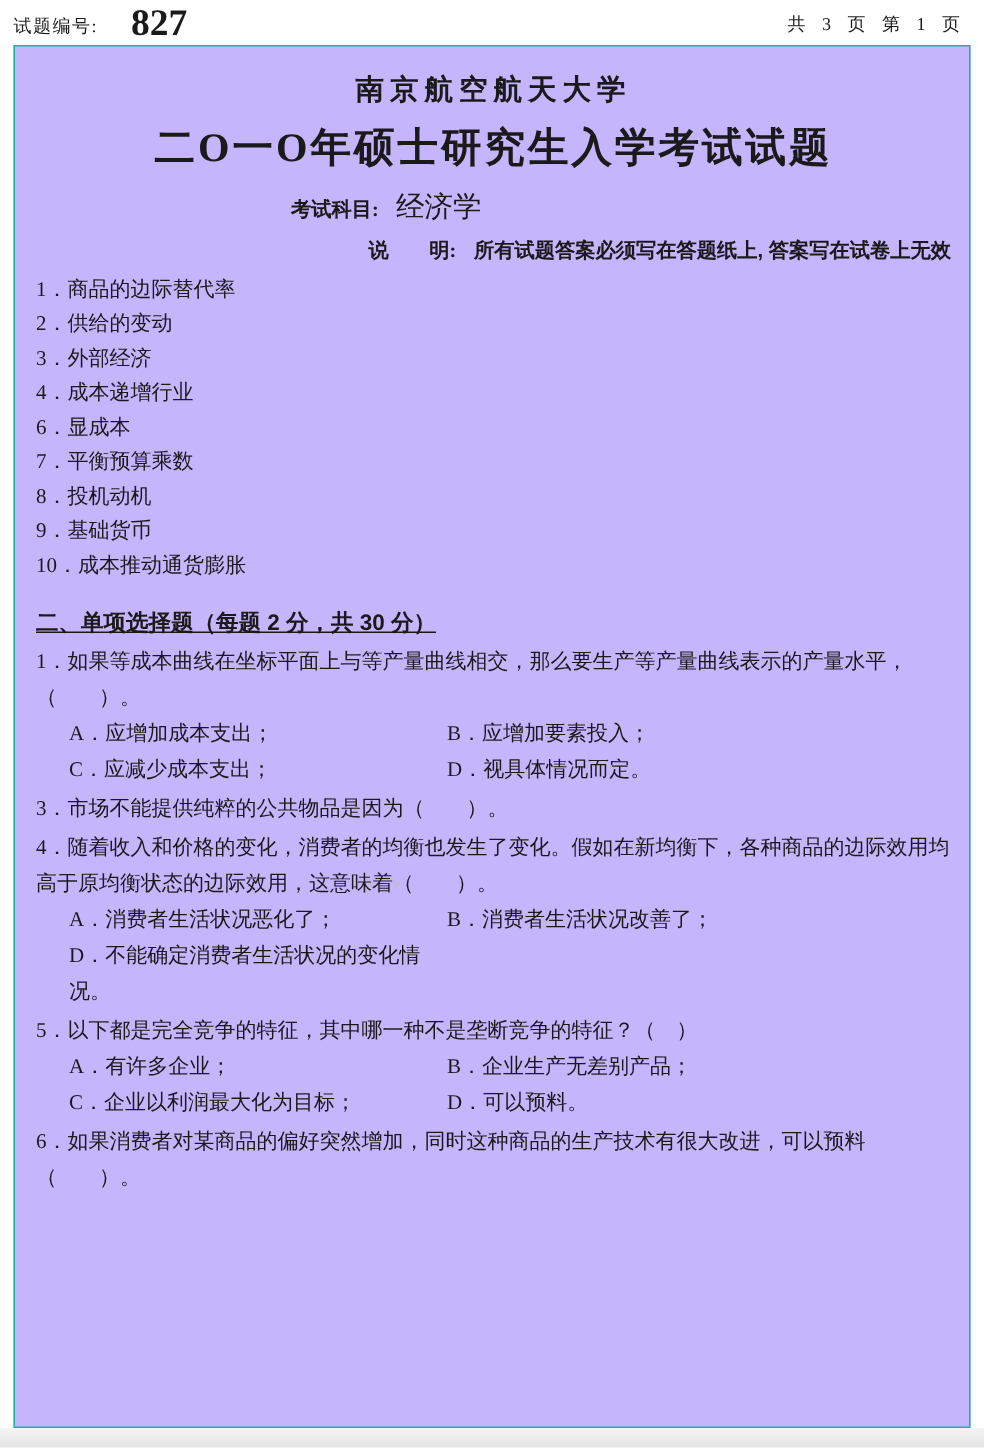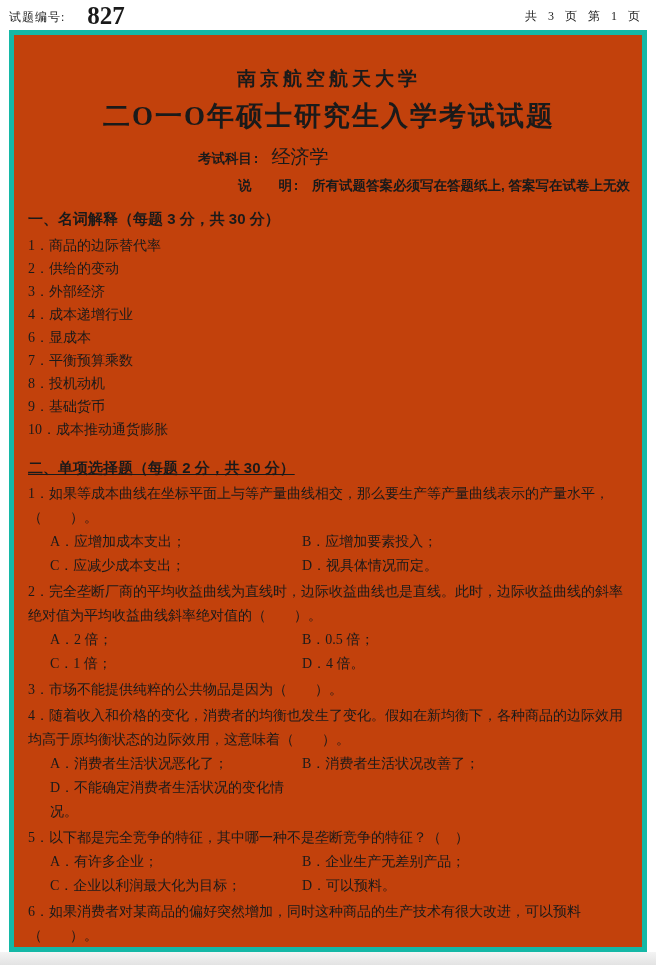--- a/index.html
+++ b/index.html
@@ -26,23 +26,23 @@
   .exam-no-value {
     font-size: 25px; font-weight: bold; line-height: 24px;
     margin-left: 22px;
   }
   .pagination { font-size: 12px; letter-spacing: 4px; padding-bottom: 3px; }
 
   
   .sheet {
     margin: 0 9px;
     height: 922px;
-    border: 5px solid #14b8a6;
-    background: #c2410c;
-    padding: 22px 12px 0 14px;
+    border: 1px solid #14b8a6;
+    background: #c4b5fd;
+    padding: 8px 12px 0 14px;
     overflow: hidden;
   }
 
   .university {
     text-align: center;
     font-size: 19px; font-weight: bold;
     letter-spacing: 4px;
     line-height: 28px;
     margin-top: 8px;
   }
@@ -52,21 +52,21 @@
     letter-spacing: 2px;
     line-height: 36px;
     margin-top: 5px;
   }
   .subject-row {
     margin: 10px 0 0 170px;
     font-size: 14px;
     line-height: 26px;
   }
   .subject-label, .note-label {
-    font-family: Liberation Mono, monospace;
+    font-family: Liberation Serif, serif;
     font-weight: 600;
     font-size: 13.5px;
   }
   .subject-value { font-size: 19px; margin-left: 8px; }
   .note-row {
     margin: 2px 0 0 170px;
     font-size: 13.5px;
     line-height: 22px;
     font-family: "Liberation Sans", "DejaVu Sans", sans-serif;
     font-weight: 600;
@@ -122,21 +122,20 @@
 
     <div class="subject-row">
       <span class="subject-label">考试科目:</span>
       <span class="subject-value">经济学</span>
     </div>
     <div class="note-row">
       <span class="note-label">说　　明:</span>
       <span class="note-value">所有试题答案必须写在答题纸上, 答案写在试卷上无效</span>
     </div>
 
-    <div class="section-heading">一、名词解释（每题 3 分，共 30 分）</div>
 
     <div class="term-list">
       <div class="term-item">1．商品的边际替代率</div>
       <div class="term-item">2．供给的变动</div>
       <div class="term-item">3．外部经济</div>
       <div class="term-item">4．成本递增行业</div>
       <div class="term-item">6．显成本</div>
       <div class="term-item">7．平衡预算乘数</div>
       <div class="term-item">8．投机动机</div>
       <div class="term-item">9．基础货币</div>
@@ -148,29 +147,20 @@
     <div class="question">
       <p class="question-stem">1．如果等成本曲线在坐标平面上与等产量曲线相交，那么要生产等产量曲线表示的产量水平，（　　）。</p>
       <div class="options">
         <span class="option">A．应增加成本支出；</span>
         <span class="option">B．应增加要素投入；</span>
         <span class="option">C．应减少成本支出；</span>
         <span class="option">D．视具体情况而定。</span>
       </div>
     </div>
 
-    <div class="question">
-      <p class="question-stem">2．完全垄断厂商的平均收益曲线为直线时，边际收益曲线也是直线。此时，边际收益曲线的斜率绝对值为平均收益曲线斜率绝对值的（　　）。</p>
-      <div class="options">
-        <span class="option">A．2 倍；</span>
-        <span class="option">B．0.5 倍；</span>
-        <span class="option">C．1 倍；</span>
-        <span class="option">D．4 倍。</span>
-      </div>
-    </div>
 
     <div class="question">
       <p class="question-stem">3．市场不能提供纯粹的公共物品是因为（　　）。</p>
     </div>
 
     <div class="question">
       <p class="question-stem">4．随着收入和价格的变化，消费者的均衡也发生了变化。假如在新均衡下，各种商品的边际效用均高于原均衡状态的边际效用，这意味着（　　）。</p>
       <div class="options">
         <span class="option">A．消费者生活状况恶化了；</span>
         <span class="option">B．消费者生活状况改善了；</span>

